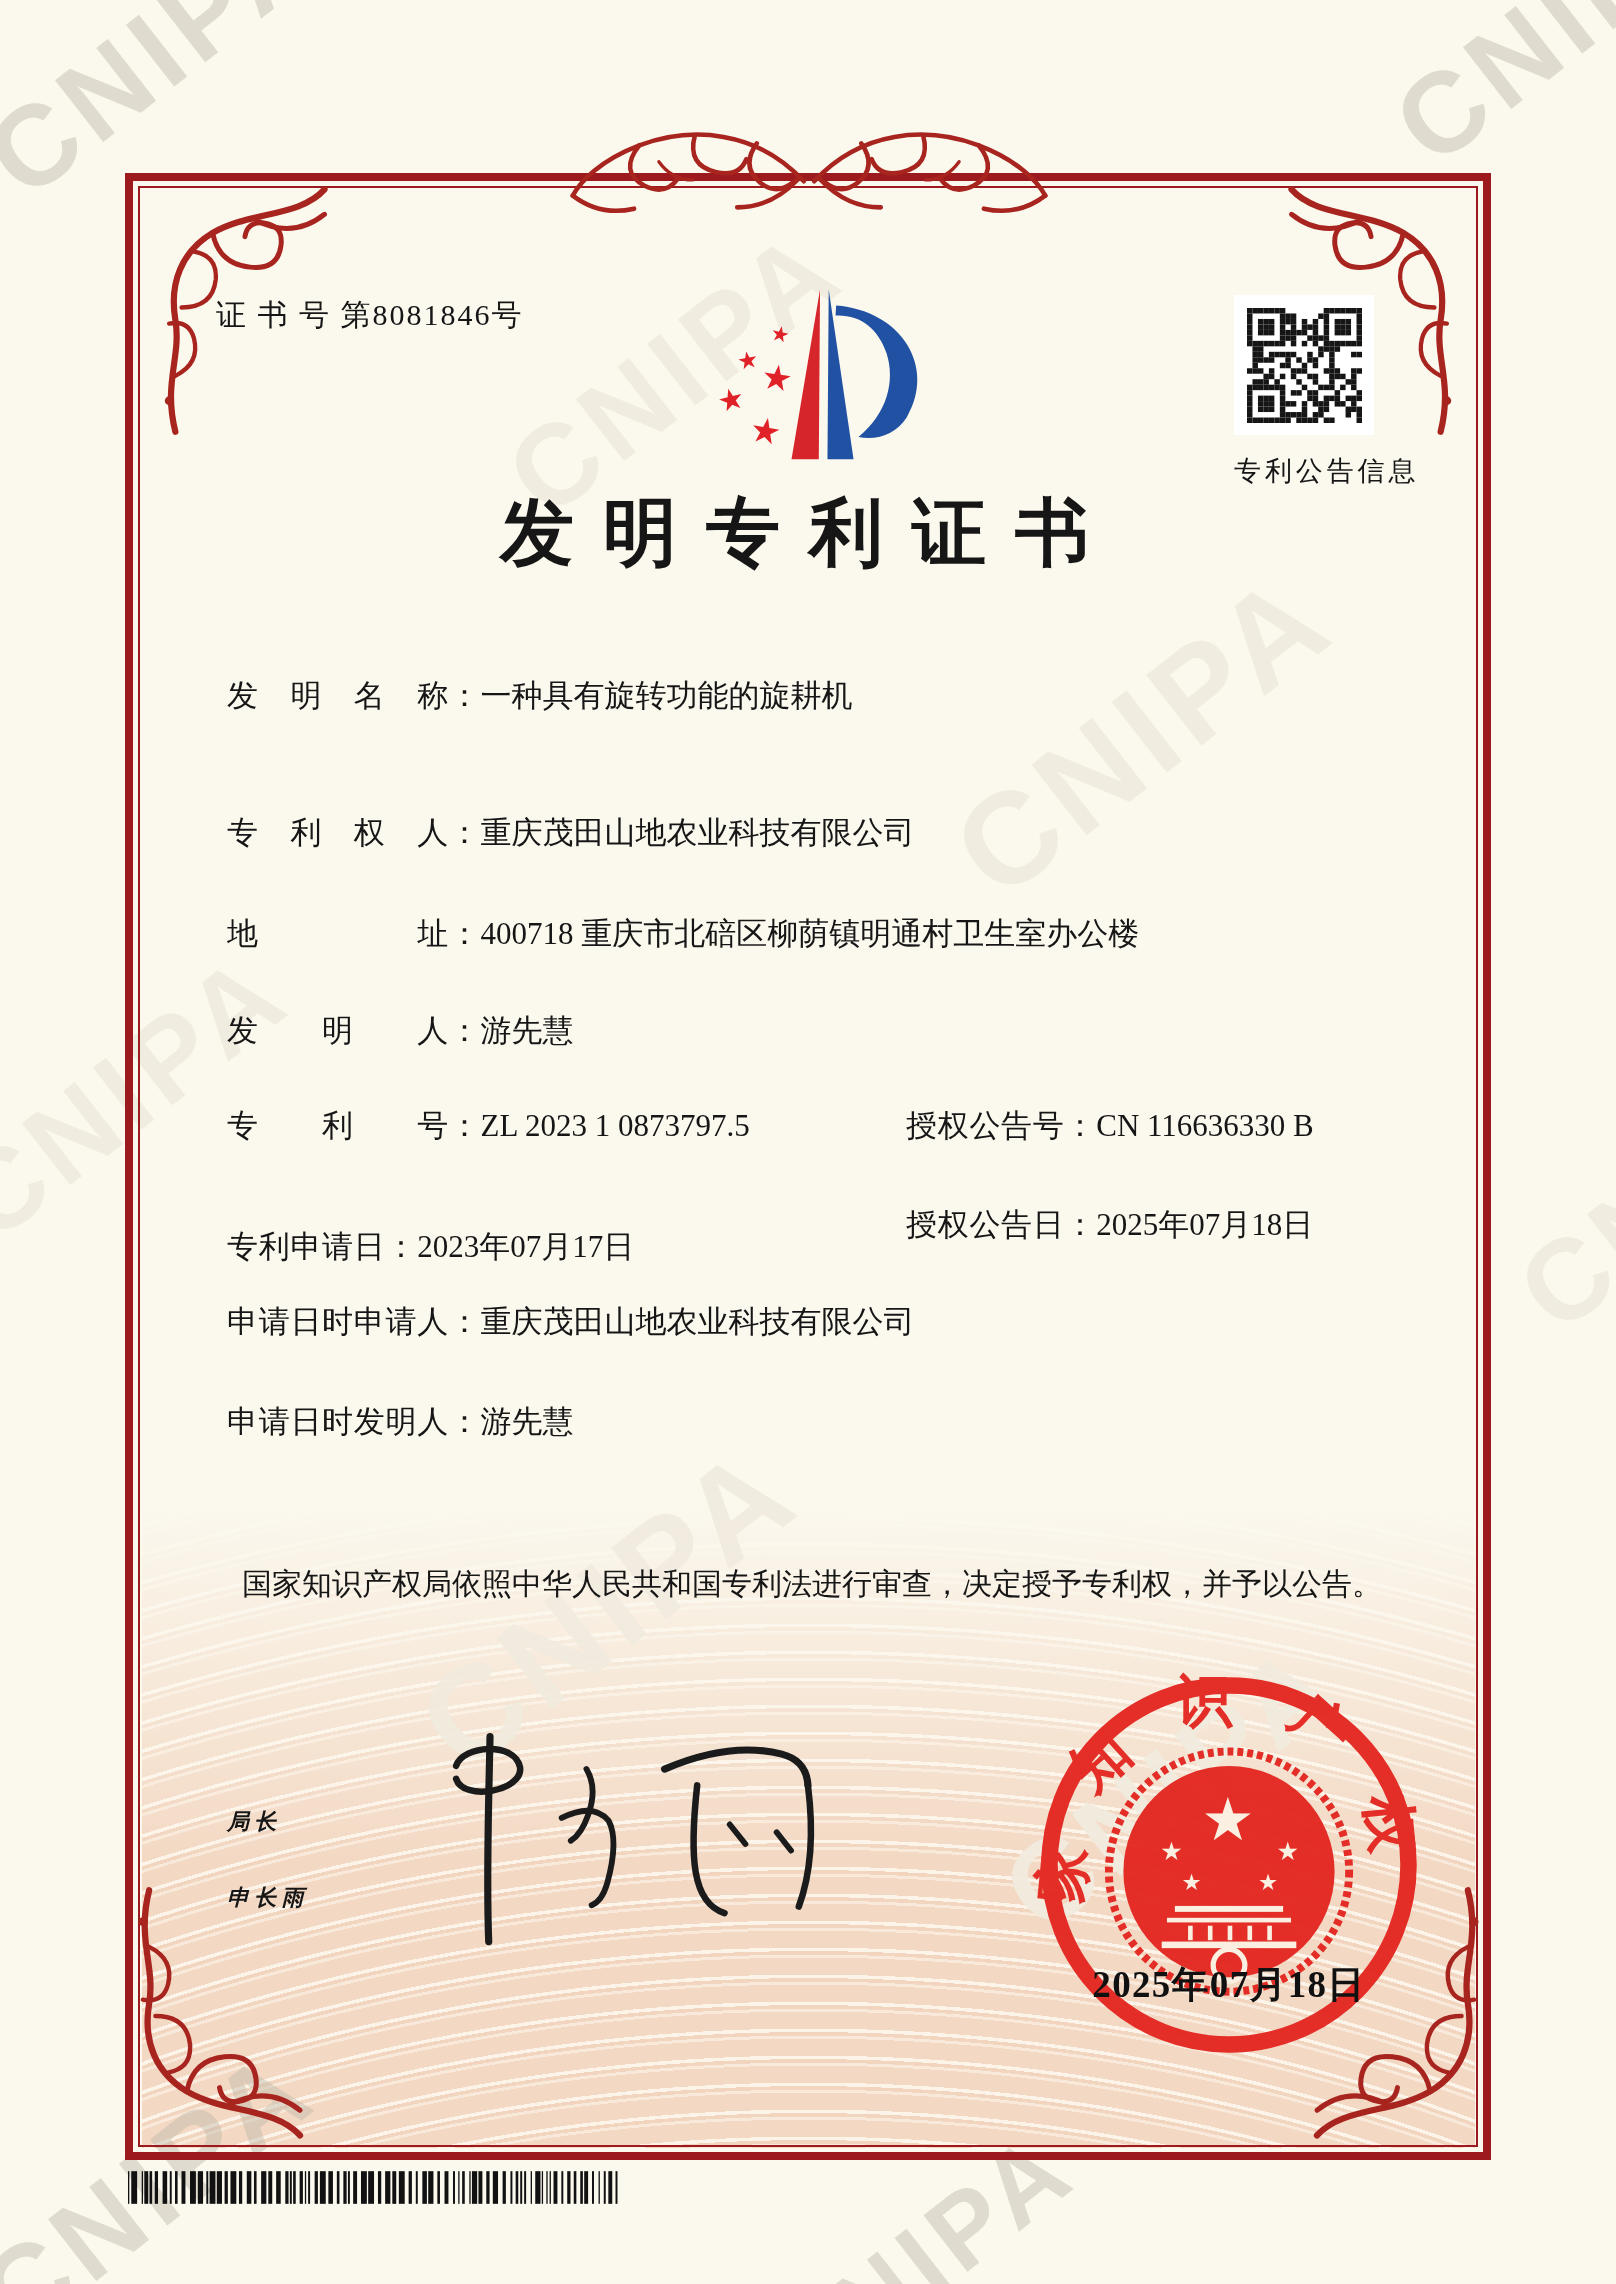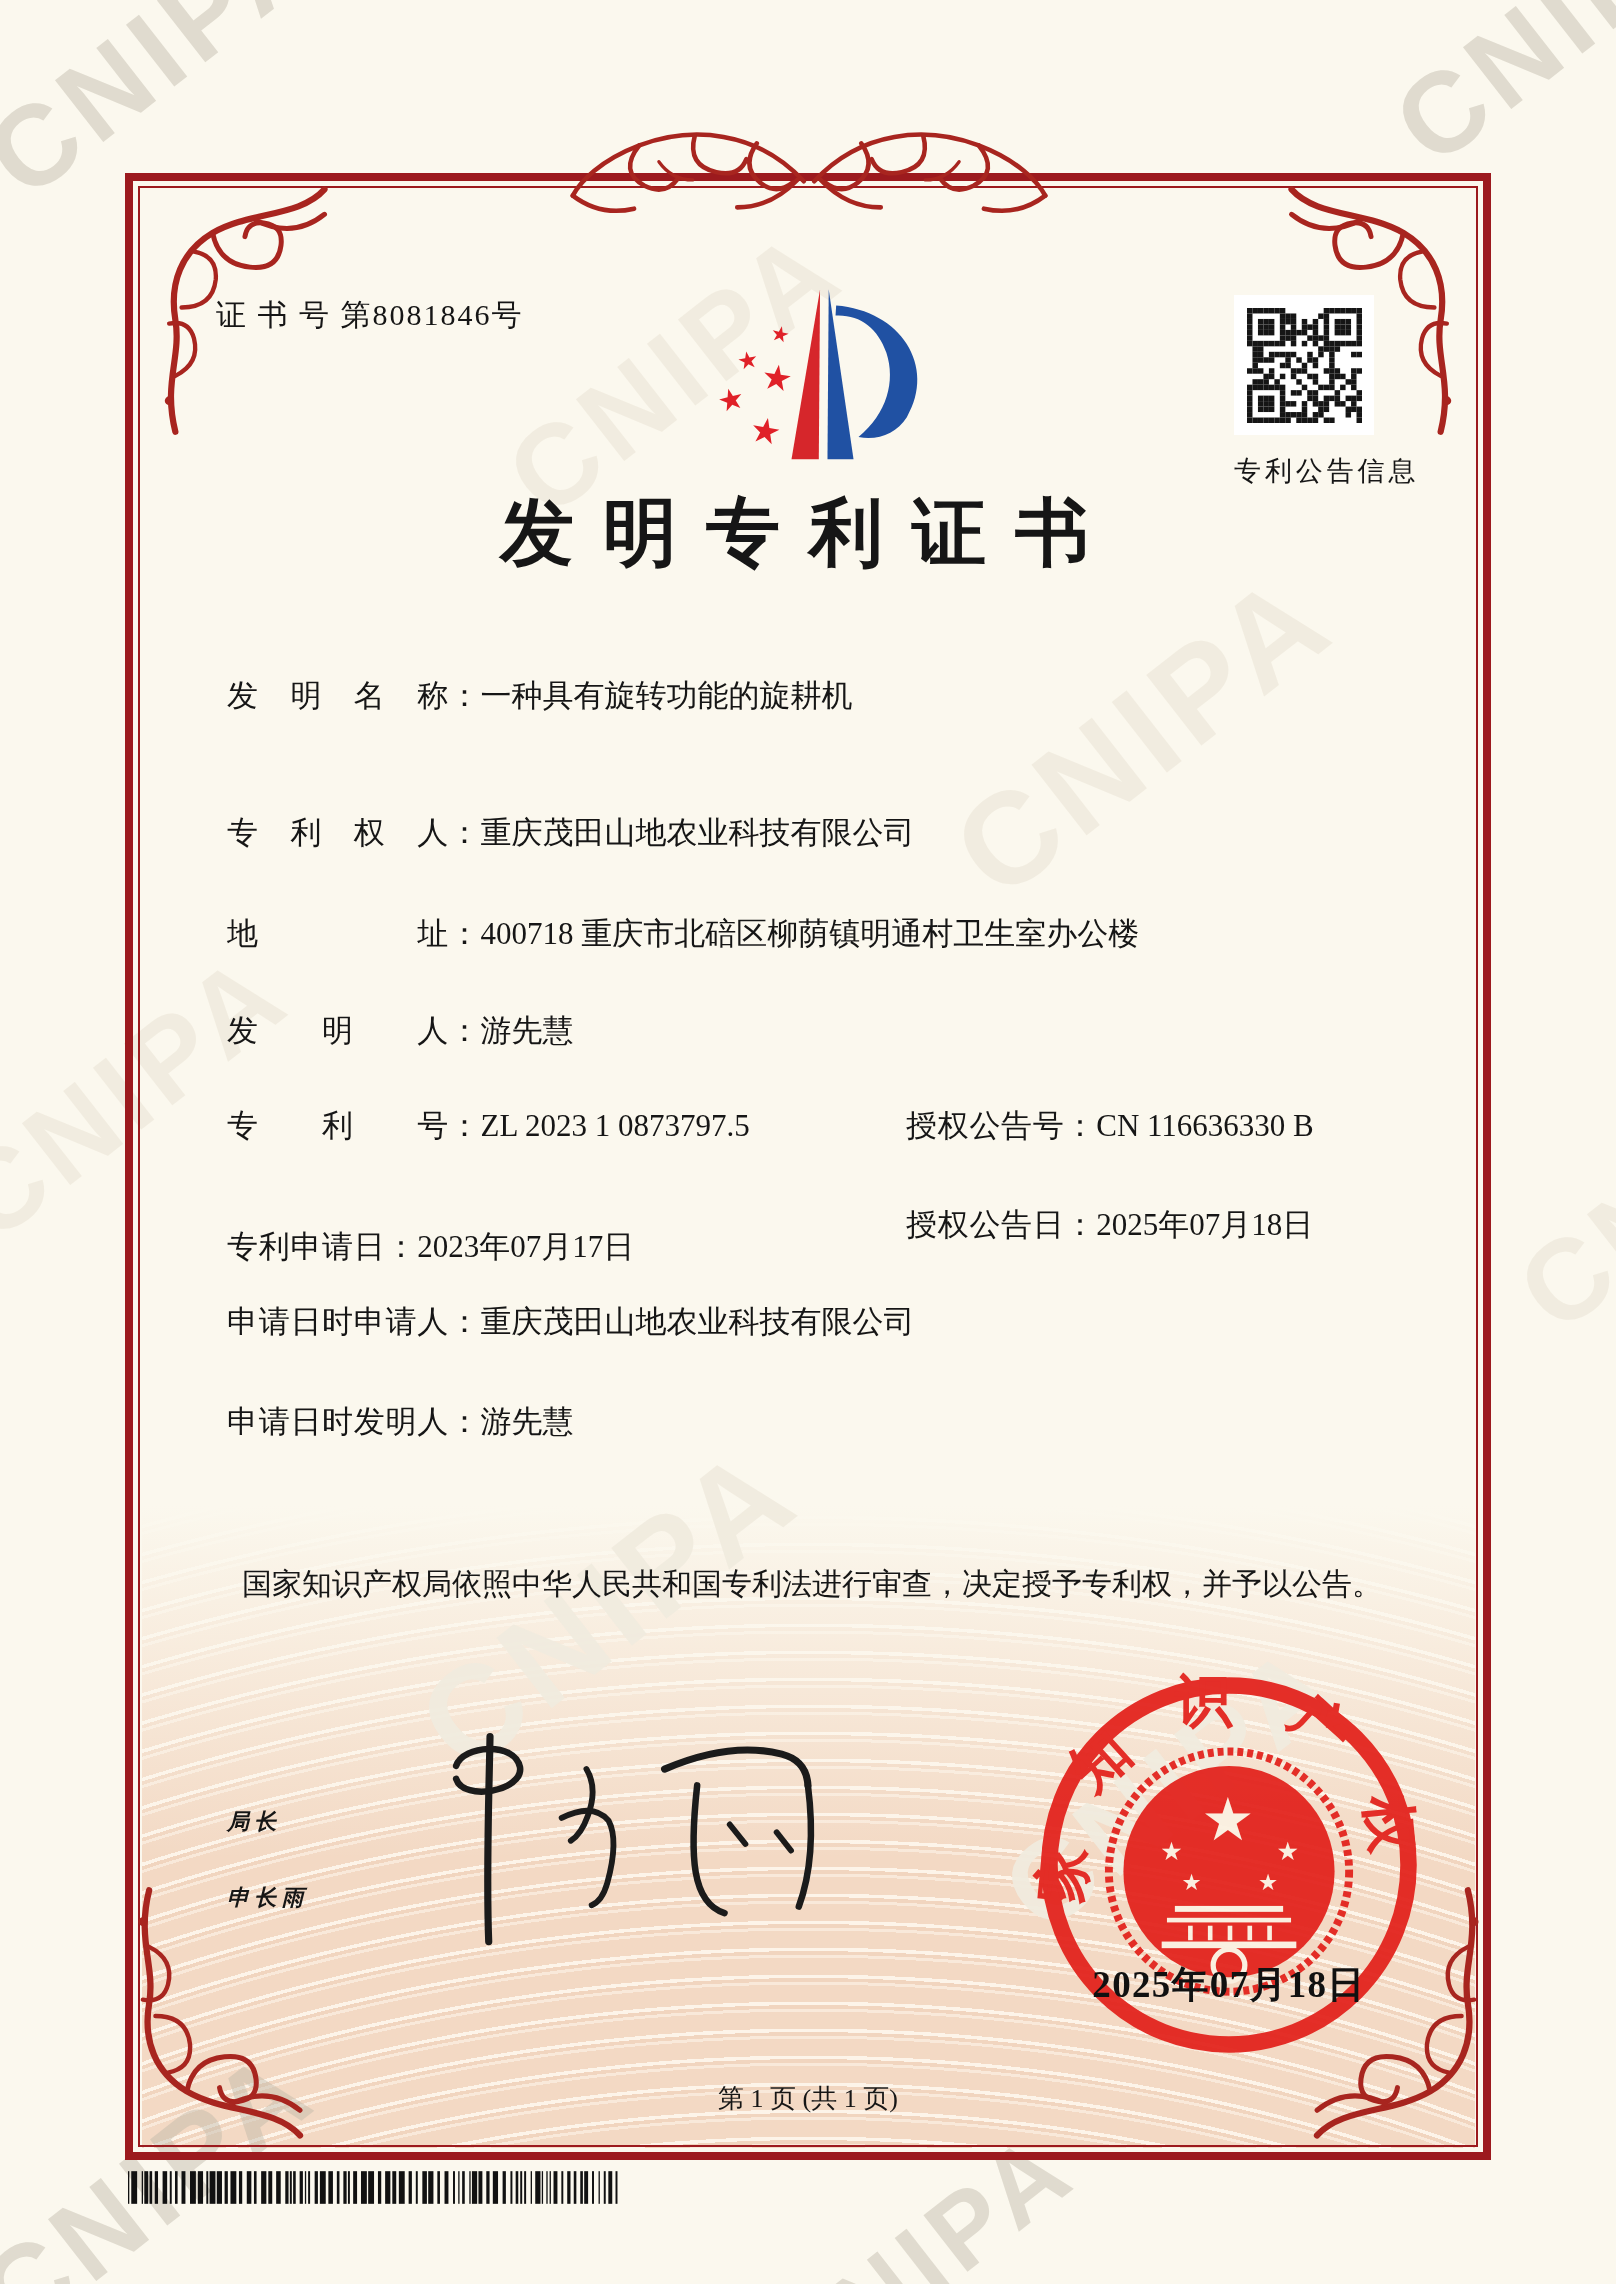--- a/index.html
+++ b/index.html
@@ -467,21 +467,20 @@
           <rect x="298" y="392" width="7" height="22"></rect>
           <rect x="328" y="392" width="7" height="22"></rect>
           <rect x="358" y="392" width="7" height="22"></rect>
           <rect x="198" y="416" width="204" height="10"></rect>
         </g>
         <circle cx="300" cy="452" r="24" fill="none" stroke="#fbf1e2" stroke-width="8"></circle>
       </g>
     </svg>
     <div class="seal-date">2025年07月18日</div>
 
-    <div class="footer">第 1 页 (共 1 页)</div>
 
     <div class="barcode"><svg viewBox="0 0 760 50" width="496" height="33" fill="#111">
           <rect x="0" y="0" width="2" height="50"></rect>
           <rect x="5" y="0" width="9" height="50"></rect>
           <rect x="21" y="0" width="2" height="50"></rect>
           <rect x="25" y="0" width="6" height="50"></rect>
           <rect x="33" y="0" width="4" height="50"></rect>
           <rect x="41" y="0" width="5" height="50"></rect>
           <rect x="53" y="0" width="7" height="50"></rect>
           <rect x="64" y="0" width="3" height="50"></rect>

